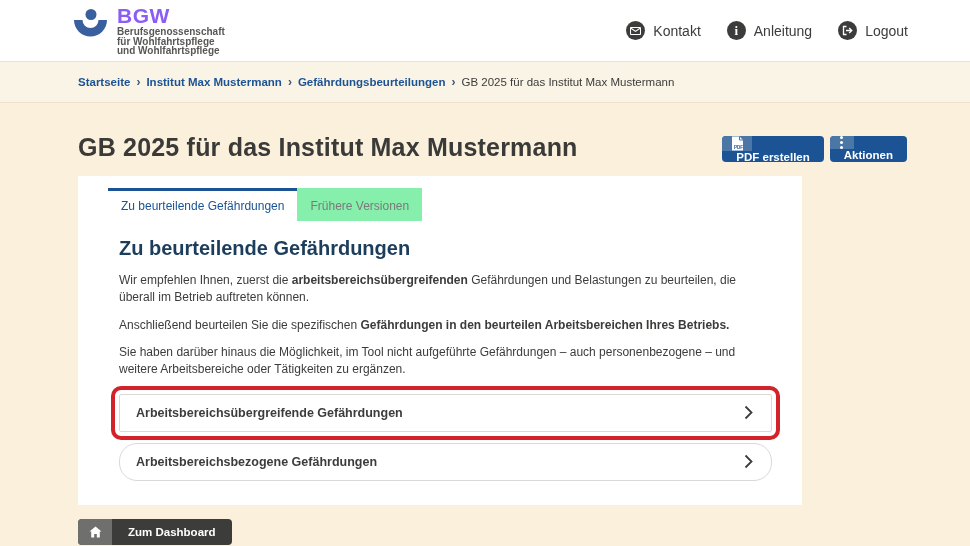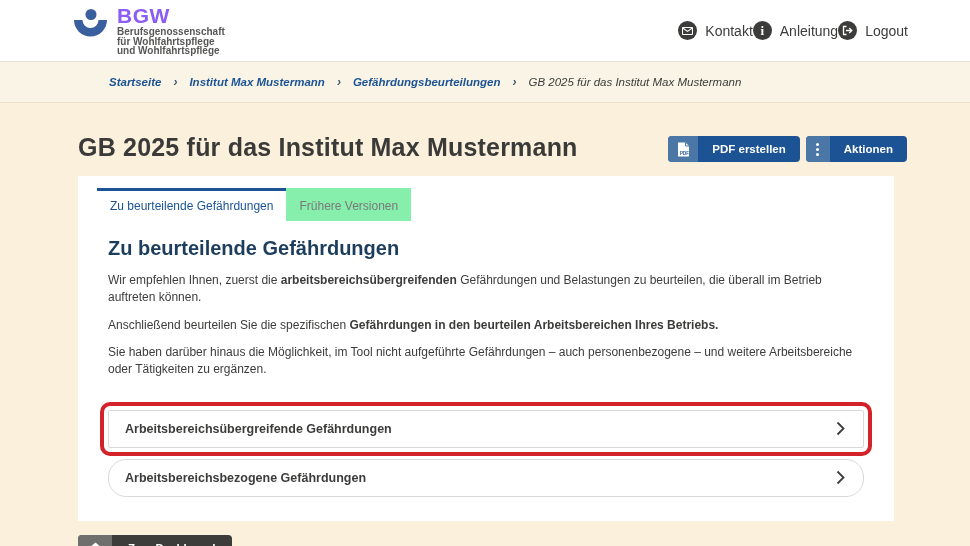--- a/index.html
+++ b/index.html
@@ -23,78 +23,78 @@
   
   .header{
     height:62px;background:#ffffff;border-bottom:1px solid #e7e3d8;
     display:flex;align-items:center;justify-content:space-between;
     padding:0 62px 0 72px;
   }
   .logo{display:flex;align-items:flex-start;gap:9px;cursor:pointer;}
   .logo-icon{width:36px;height:30px;margin-top:3px;}
   .logo-text .logo-name{font-size:21px;font-weight:bold;color:#8b5cf6;line-height:22px;letter-spacing:0.5px;}
   .logo-text .logo-sub{font-size:10px;line-height:9.6px;color:#575756;font-weight:bold;}
-  .top-nav{display:flex;align-items:center;}
+  .top-nav{display:flex;align-items:center;gap:26px;}
   .nav-item{display:flex;align-items:center;gap:8px;cursor:pointer;}
   .nav-circle{
     width:19px;height:19px;border-radius:50%;background:var(--dark-gray);
     display:flex;align-items:center;justify-content:center;flex:0 0 auto;
   }
   .nav-label{font-size:14px;color:var(--dark-gray);}
 
   
   .breadcrumb{
     height:41px;background:var(--breadcrumb-bg);border-bottom:1px solid #ede2c9;
-    display:flex;align-items:center;gap:12px;padding:0 109px;font-style:italic;
+    display:flex;align-items:center;gap:6px;padding:0 78px;
   }
   .crumb{font-size:11.5px;font-weight:bold;color:var(--accent-blue);cursor:pointer;white-space:nowrap;}
   .crumb-current{font-size:11.5px;color:var(--dark-gray);font-weight:normal;cursor:default;}
   .crumb-sep{font-size:12px;color:#3f566f;font-weight:bold;}
 
   
   .title-row{
     display:flex;align-items:flex-end;justify-content:space-between;
     padding:30px 63px 0 78px;
   }
   .page-title{font-size:25px;font-weight:bold;color:#3a3a39;letter-spacing:0.2px;}
   .action-buttons{display:flex;gap:6px;}
   .btn-blue{
     display:flex;align-items:stretch;border:none;background:var(--accent-blue);
-    border-radius:4px;overflow:hidden;height:26px;cursor:pointer;padding:0;
+    border-radius:4px;overflow:hidden;height:26px;cursor:pointer;padding:0;flex-direction:column;
   }
   .btn-blue .btn-icon{
     background:var(--accent-blue-light);display:flex;align-items:center;justify-content:center;
     width:30px;flex:0 0 auto;
   }
   .btn-blue .btn-label{
     color:#ffffff;font-size:11.5px;font-weight:bold;display:flex;align-items:center;
     padding:0 14px;font-family:"Liberation Sans", sans-serif;
   }
   .kebab{display:flex;flex-direction:column;gap:2px;align-items:center;}
   .kebab span{width:3px;height:3px;border-radius:50%;background:#ffffff;display:block;}
 
   
   .card{
-    background:#ffffff;margin:14px 76px 0 78px;width:816px;
-    padding:12px 0 24px 0;
+    background:#ffffff;margin:14px 76px 0 78px;width:724px;
+    padding:12px 0 24px 11px;
   }
   .tabs{display:flex;margin-left:19px;height:33px;}
   .tab{
     font-size:12px;display:flex;align-items:center;padding:0 13px;cursor:pointer;
     border-top:3px solid transparent;
   }
   .tab.active{color:var(--accent-blue);border-top:3px solid var(--accent-blue);background:#ffffff;}
   .tab.inactive{color:#7a7a7a;background:#86efac;}
 
   .card-body{padding:16px 30px 0 30px;}
   .section-heading{font-size:20px;font-weight:bold;color:var(--heading-navy);margin-bottom:12px;}
   .para{font-size:12px;line-height:1.4;color:var(--dark-gray);margin-bottom:11px;}
   .para b{font-weight:bold;}
 
-  .list-items{margin-top:32px;text-align:right;}
+  .list-items{margin-top:16px;text-align:right;}
   .list-item{
     height:38px;border:1px solid #d9d9d9;background:#ffffff;border-radius:2px;
     display:flex;align-items:center;justify-content:space-between;
     padding:0 18px 0 16px;cursor:pointer;margin-bottom:11px;
   }
   .list-item:last-child{margin-bottom:0;border-radius:18px;}
   .list-item.highlighted{outline:4px solid var(--highlight-red);outline-offset:4px;}
   .list-item-label{font-size:12.5px;font-weight:bold;color:var(--dark-gray);}
   .chevron{flex:0 0 auto;display:flex;align-items:center;}
 

